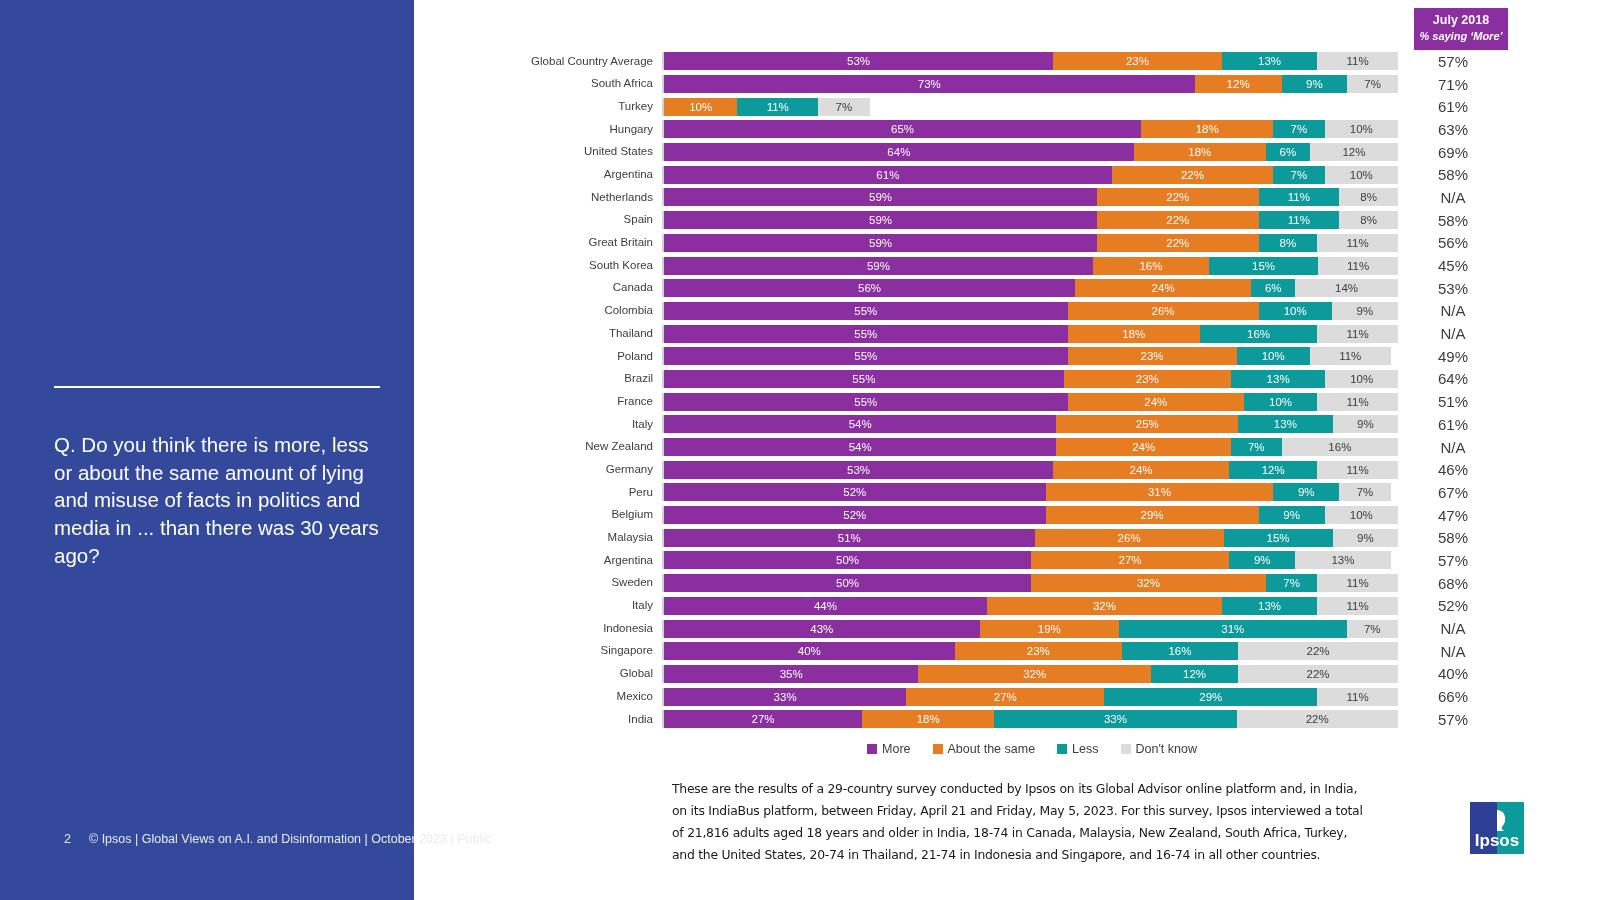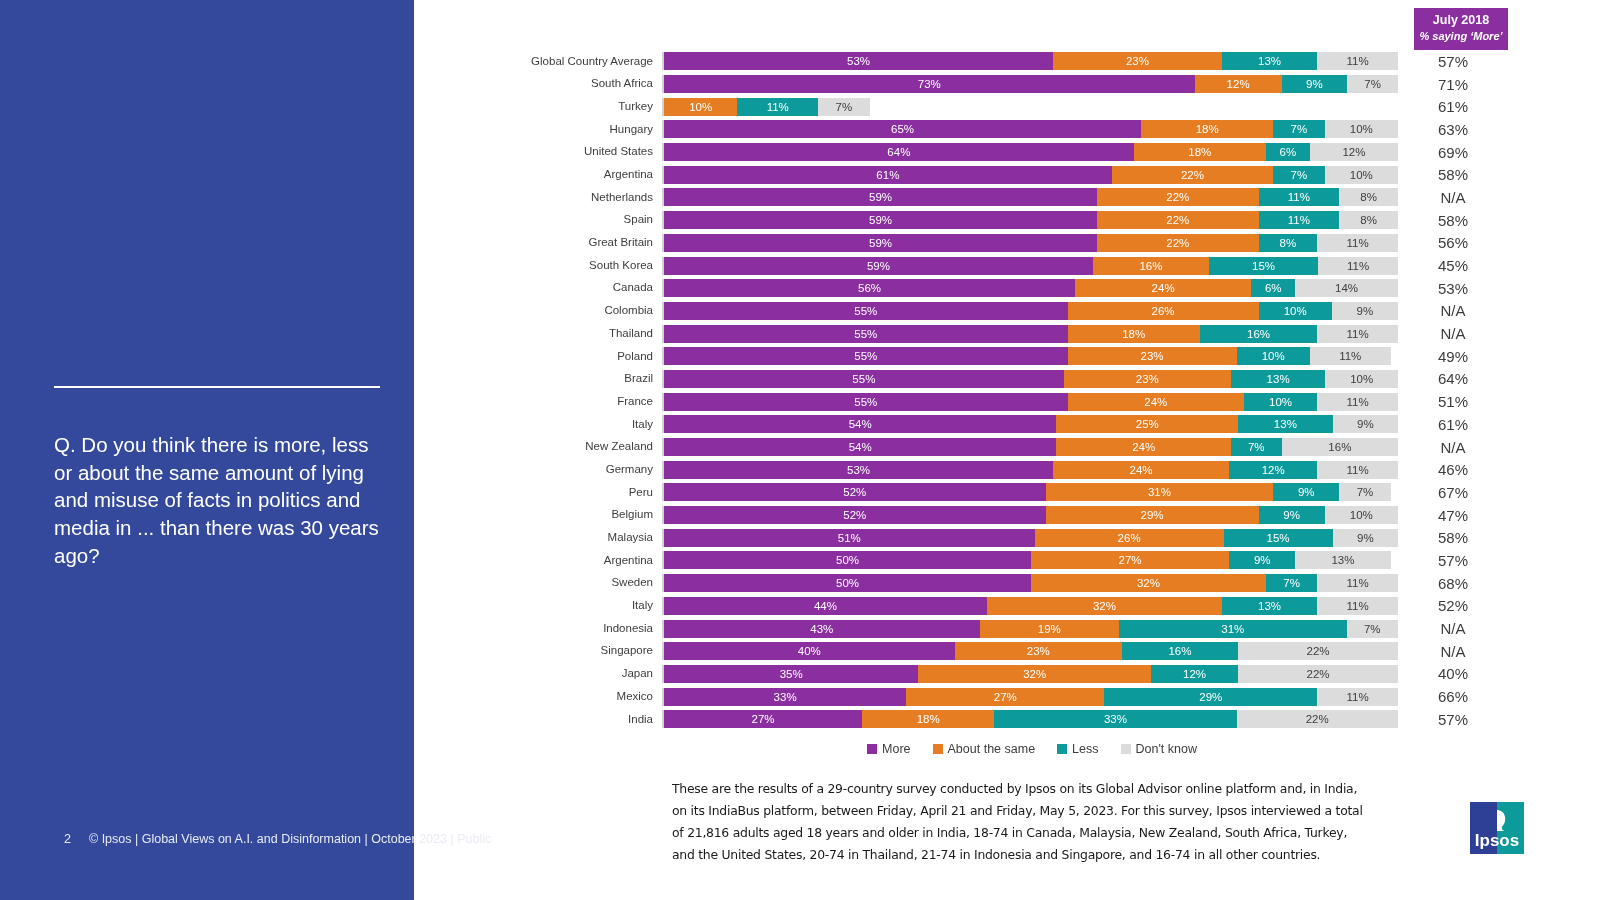--- a/index.html
+++ b/index.html
@@ -448,21 +448,21 @@
           <div class="rowlabel">Singapore</div>
           <div class="barwrap">
             <div class="seg more" style="width: 40%;">40%</div>
             <div class="seg same" style="width: 23%;">23%</div>
             <div class="seg less" style="width: 16%;">16%</div>
             <div class="seg dk" style="width: 22%;">22%</div>
           </div>
           <div class="july">N/A</div>
         </div>
         <div class="row">
-          <div class="rowlabel">Japan</div>
+          <div class="rowlabel">Global</div>
           <div class="barwrap">
             <div class="seg more" style="width: 35%;">35%</div>
             <div class="seg same" style="width: 32%;">32%</div>
             <div class="seg less" style="width: 12%;">12%</div>
             <div class="seg dk" style="width: 22%;">22%</div>
           </div>
           <div class="july">40%</div>
         </div>
         <div class="row">
           <div class="rowlabel">Mexico</div>

